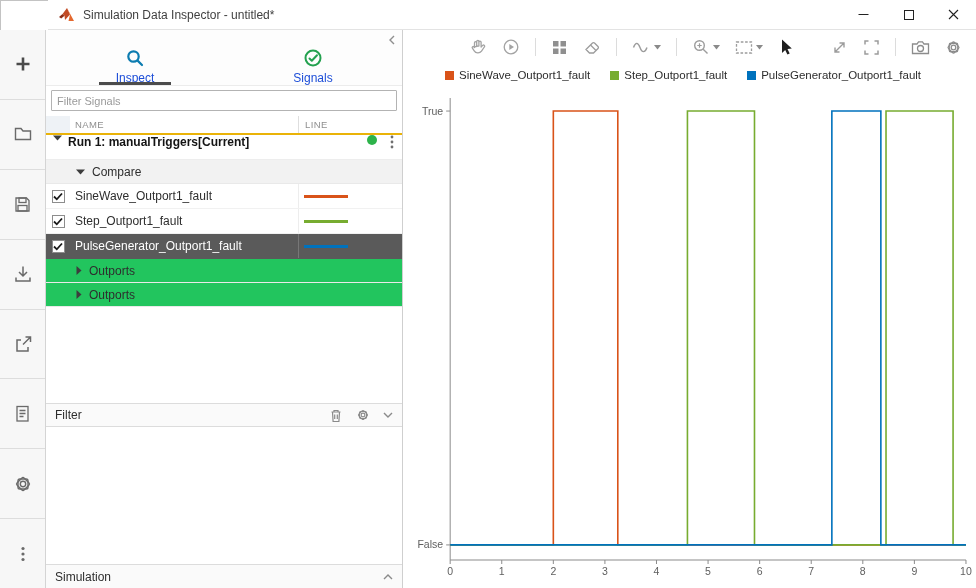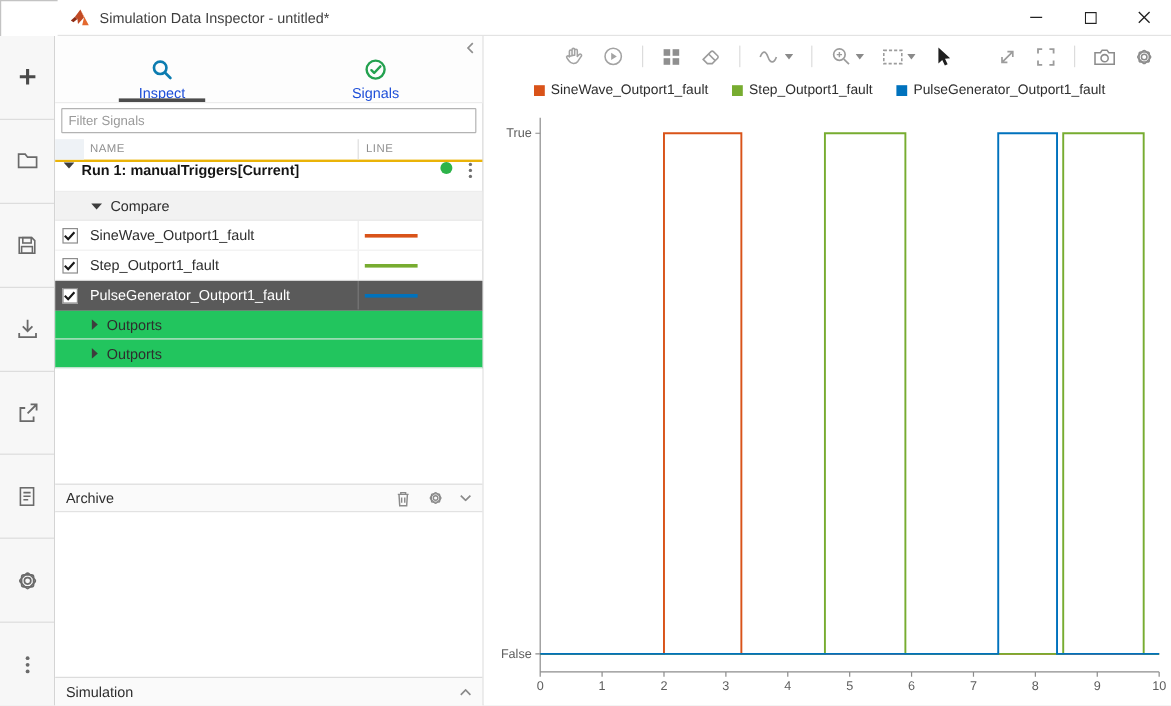--- a/index.html
+++ b/index.html
@@ -308,21 +308,21 @@
           <svg width="6" height="9" viewBox="0 0 6 9" fill="#3d3d3d">
               <polygon points="0.5,0 5.5,4.5 0.5,9"></polygon>
             </svg>
         </span>
         <span>Outports</span>
       </div>
 
       <div class="treespacer"></div>
 
       <div class="archivebar">
-        <span>Archive</span>
+        <span>Filter</span>
         <span class="archicons">
           <span style="display:flex;">
             <svg width="14" height="15" viewBox="0 0 14 15" fill="none" stroke="#8a8a8a" stroke-width="1.2">
                 <path d="M2.5 4 h9 M5 4 V2.5 h4 V4 M3.5 4 l.6 9.5 h5.8 l.6-9.5 M5.7 6.5 v4.5 M8.3 6.5 v4.5"></path>
               </svg>
           </span>
           <span style="display:flex;">
             <svg width="14" height="14" viewBox="0 0 20 20" fill="none" stroke="#8a8a8a" stroke-width="1.6">
                 <rect x="5" y="5" width="10" height="10" rx="1.8"></rect>
                 <rect x="5" y="5" width="10" height="10" rx="1.8" transform="rotate(45 10 10)"></rect>

